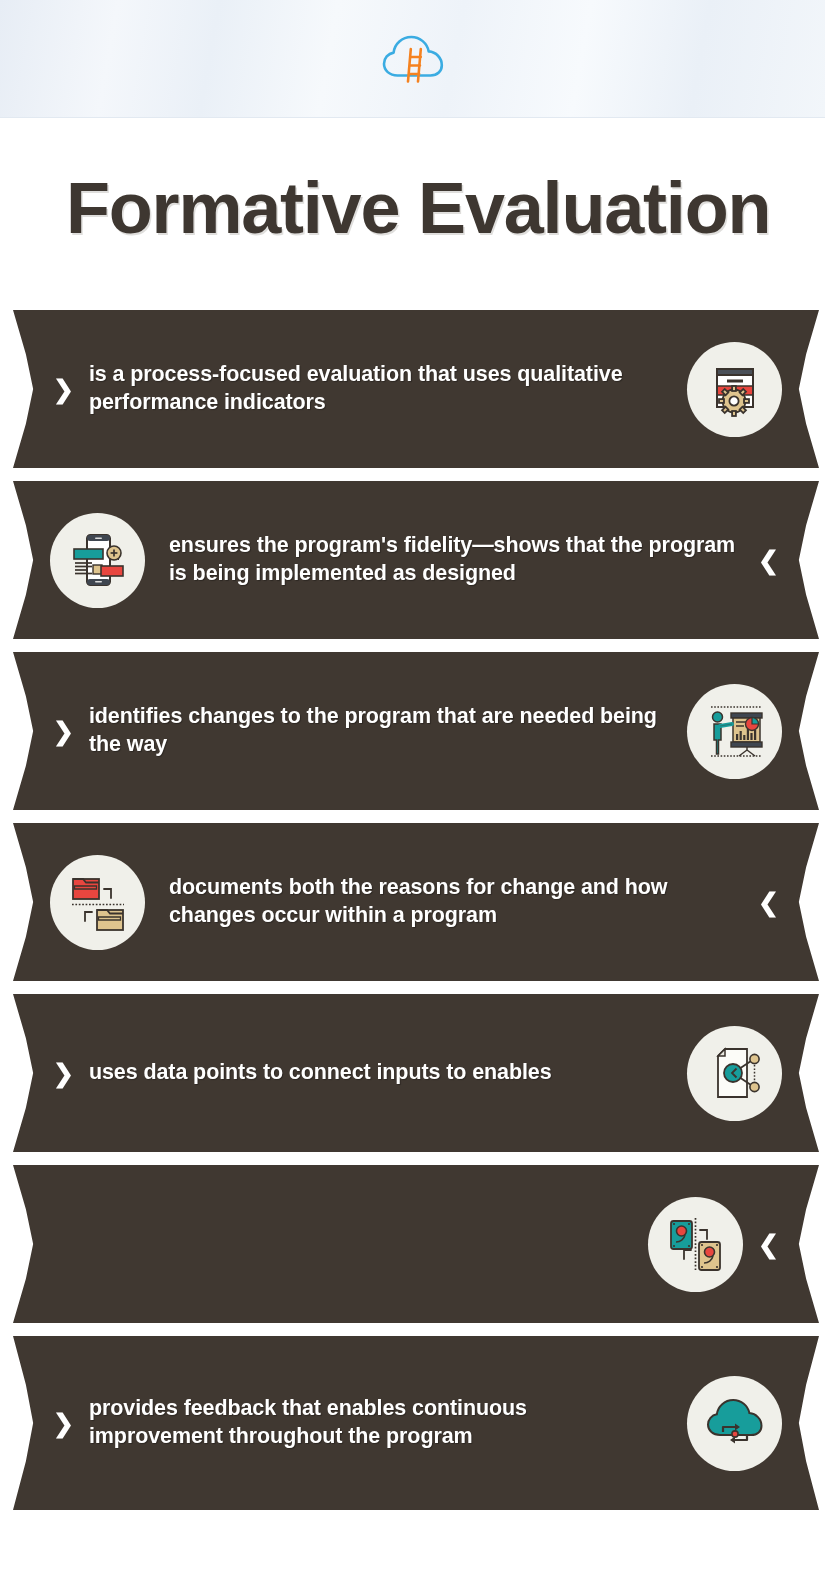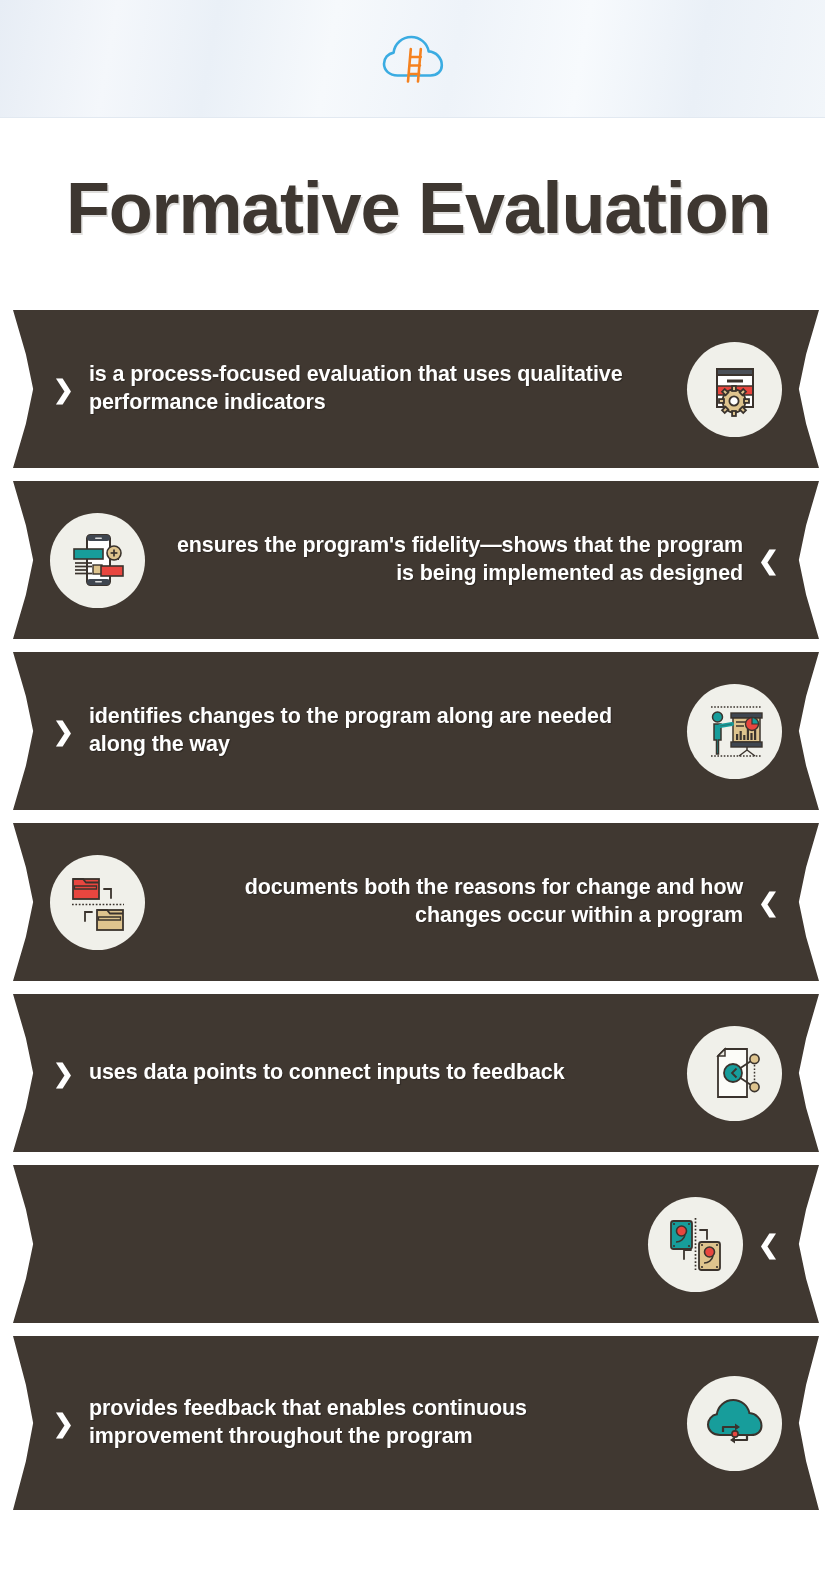--- a/index.html
+++ b/index.html
@@ -136,21 +136,21 @@
     flex: 1 1 auto;
     color: #ffffff;
     font-family: "Liberation Sans", sans-serif;
     font-weight: bold;
     font-size: 21.5px;
     line-height: 1.30;
     letter-spacing: -0.1px;
     text-shadow: 1px 1px 1px rgba(0,0,0,0.30);
   }
   .banner.icon-right .banner-text { text-align: left;  padding-right: 29px; }
-  .banner.icon-left  .banner-text { text-align: right; padding-left: 24px; }
+  .banner.icon-left  .banner-text { text-align: left; padding-left: 24px; }
 
   .icon-circle {
     flex: 0 0 auto;
     width: 95px;
     height: 95px;
     border-radius: 50%;
     background: #F0F0EA;
     display: flex;
     align-items: center;
     justify-content: center;
@@ -245,21 +245,21 @@
             </g>
           </svg>
         </div>
       </div>
     </div>
 
     <div class="banner icon-right">
       <div class="ribbon"></div>
       <div class="banner-inner">
         <span class="bullet">❯</span>
-        <div class="banner-text">identifies changes to the program along are needed along the way</div>
+        <div class="banner-text">identifies changes to the program that are needed being the way</div>
         <div class="icon-circle">
           <svg width="64" height="64" viewBox="0 0 64 64">
             <line x1="8" y1="8" x2="58" y2="8" stroke="#3A332D" stroke-width="1.6" stroke-dasharray="1.6 1.6"></line>
             <line x1="8" y1="57" x2="58" y2="57" stroke="#3A332D" stroke-width="1.6" stroke-dasharray="1.6 1.6"></line>
             <rect x="28" y="14" width="31" height="5" fill="#3F4650" stroke="#3A332D" stroke-width="1.4"></rect>
             <rect x="30" y="19" width="27" height="24" fill="#DEC48E" stroke="#3A332D" stroke-width="1.5"></rect>
             <rect x="28" y="43" width="31" height="5" fill="#3F4650" stroke="#3A332D" stroke-width="1.4"></rect>
             <g stroke="#3A332D" stroke-width="1.5">
               <line x1="33" y1="23" x2="44" y2="23"></line>
               <line x1="33" y1="27" x2="41" y2="27"></line>
@@ -314,21 +314,21 @@
             <path d="M26 42 h-7 v9" fill="none" stroke="#3A332D" stroke-width="1.8" stroke-linecap="round"></path>
           </svg>
         </div>
       </div>
     </div>
 
     <div class="banner icon-right">
       <div class="ribbon"></div>
       <div class="banner-inner">
         <span class="bullet">❯</span>
-        <div class="banner-text">uses data points to connect inputs to feedback</div>
+        <div class="banner-text">uses data points to connect inputs to enables</div>
         <div class="icon-circle">
           <svg width="64" height="64" viewBox="0 0 64 64">
             <path d="M15 15 L22 8 H44 V56 H15 Z" fill="#FCFCF8" stroke="#3A332D" stroke-width="1.8"></path>
             <path d="M22 8 V15 H15 Z" fill="#E8E8E0" stroke="#3A332D" stroke-width="1.5"></path>
             <line x1="30" y1="32" x2="51" y2="18" stroke="#3A332D" stroke-width="1.8"></line>
             <line x1="30" y1="32" x2="51" y2="46" stroke="#3A332D" stroke-width="1.8"></line>
             <line x1="51.5" y1="24" x2="51.5" y2="40" stroke="#3A332D" stroke-width="1.5" stroke-dasharray="1.6 1.8"></line>
             <circle cx="30" cy="32" r="9" fill="#179D9B" stroke="#3A332D" stroke-width="1.8"></circle>
             <path d="M33.5 27.5 L29 32 L33.5 36.5" fill="none" stroke="#3A332D" stroke-width="1.8"></path>
             <circle cx="51.5" cy="18" r="4.6" fill="#DEC48E" stroke="#3A332D" stroke-width="1.6"></circle>

